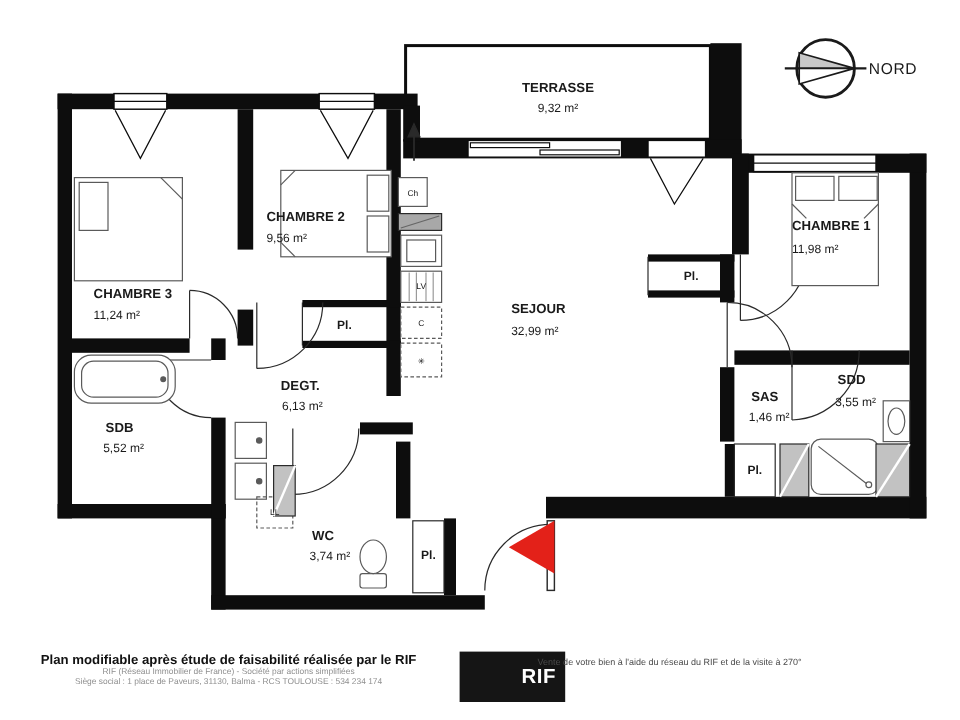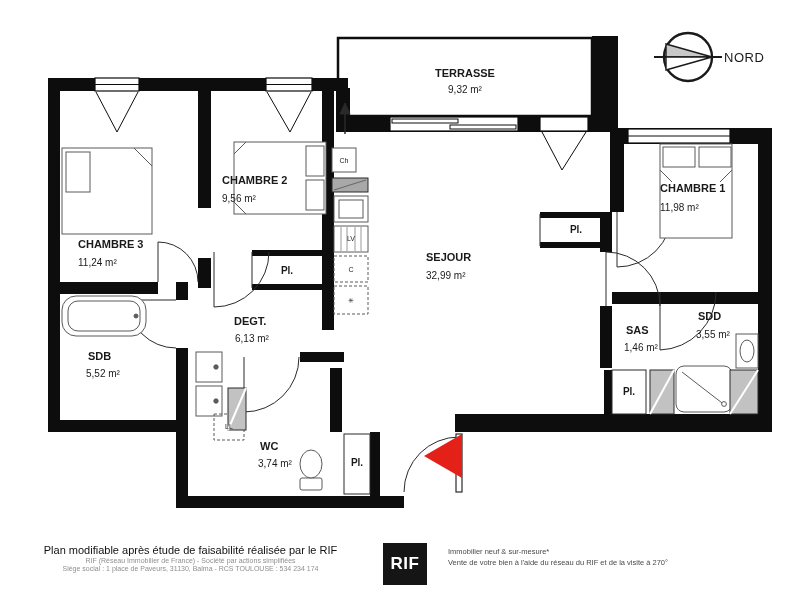--- a/index.html
+++ b/index.html
@@ -9,26 +9,27 @@
   }
   svg{position:absolute;top:0;left:0;}
   text{font-family:"Liberation Sans", sans-serif;fill:#1a1a1a;}
   .room-name{font-size:11px;font-weight:bold;}
   .room-area{font-size:10px;}
   .pl-label{font-size:10px;font-weight:bold;}
   .fix-label{font-size:7px;}
   .compass-label{font-size:13px;letter-spacing:0.5px;}
   .footer{position:absolute;left:0;top:538px;width:800px;height:62px;background:#fff;}
   .footer-left{position:absolute;left:18px;top:6px;width:345px;text-align:center;}
-  .footer-bold{font-size:11px;font-weight:normal;color:#111;white-space:nowrap;}
+  .footer-bold{font-size:11px;font-weight:bold;color:#111;white-space:nowrap;}
   .footer-small{font-size:7px;color:#8f8f8f;margin-top:1px;white-space:nowrap;}
   .rif-logo{
     position:absolute;left:383px;top:5px;width:44px;height:42px;background:#151515;
     color:#fff;font-weight:bold;font-size:17px;display:flex;align-items:center;justify-content:center;
     letter-spacing:0.5px;
+    padding-left:44px;
   }
   .footer-right{position:absolute;left:448px;top:9px;}
   .footer-right div{font-size:7.5px;color:#4a4a4a;margin-bottom:2px;white-space:nowrap;}
 </style>
 </head>
 <body>
 
 <svg width="800" height="600" viewBox="0 0 800 600">
 
   <g>
@@ -282,16 +283,15 @@
 </svg>
 
 <div class="footer">
   <div class="footer-left">
     <div class="footer-bold">Plan modifiable après étude de faisabilité réalisée par le RIF</div>
     <div class="footer-small">RIF (Réseau Immobilier de France) - Société par actions simplifiées</div>
     <div class="footer-small">Siège social : 1 place de Paveurs, 31130, Balma - RCS TOULOUSE : 534 234 174</div>
   </div>
   <div class="rif-logo">RIF</div>
   <div class="footer-right">
-    <div>Immobilier neuf &amp; sur-mesure*</div>
     <div>Vente de votre bien à l'aide du réseau du RIF et de la visite à 270°</div>
   </div>
 </div>
 
 </body></html>

